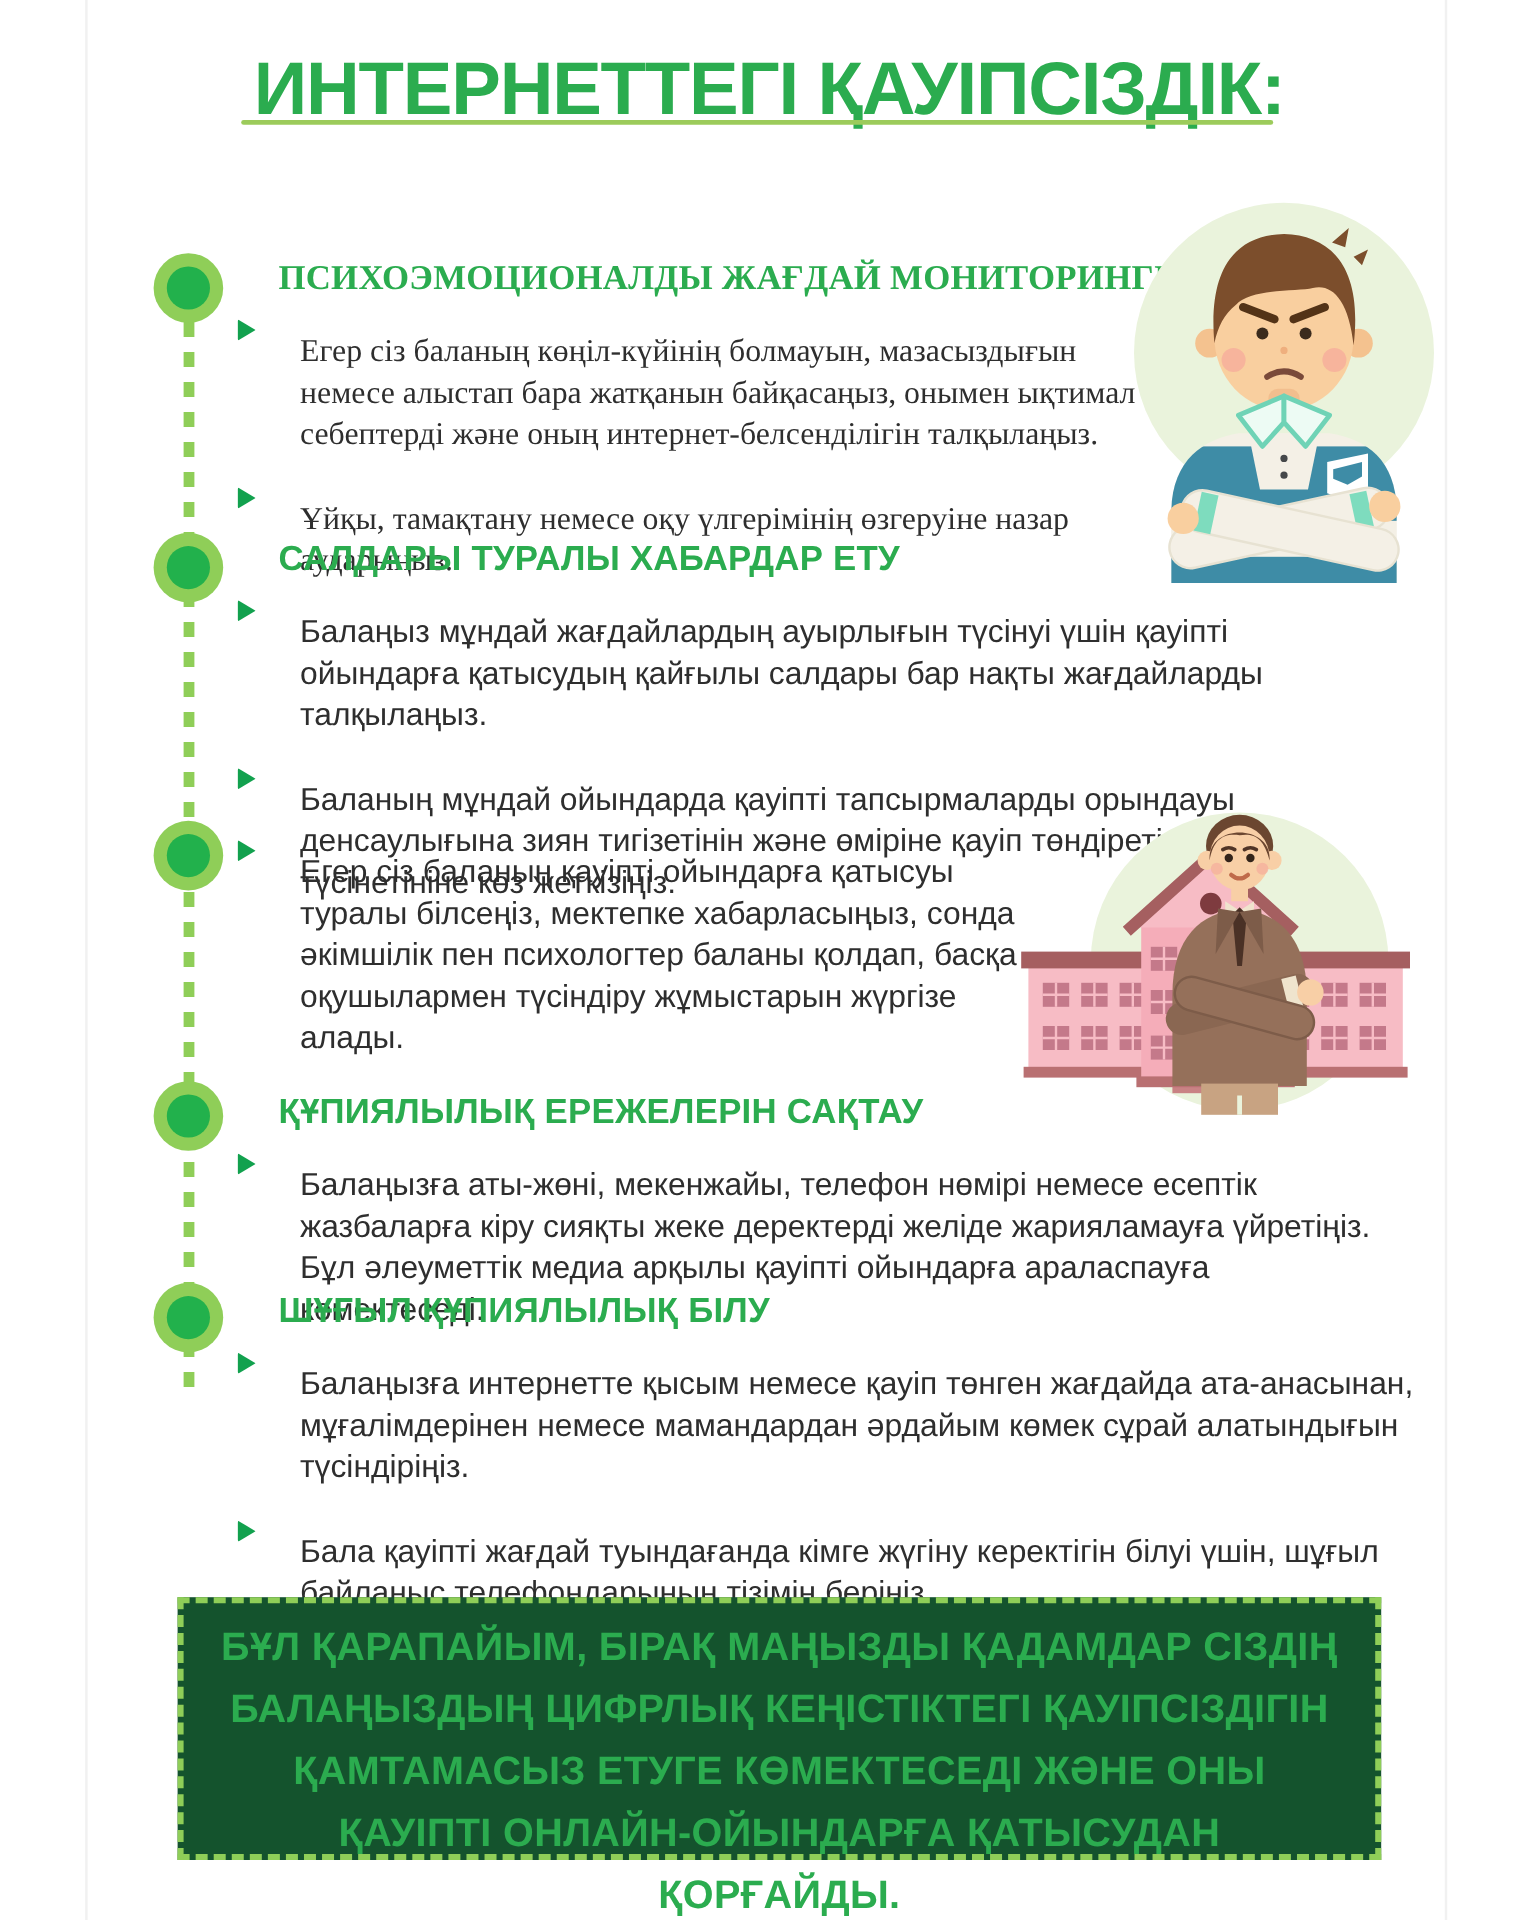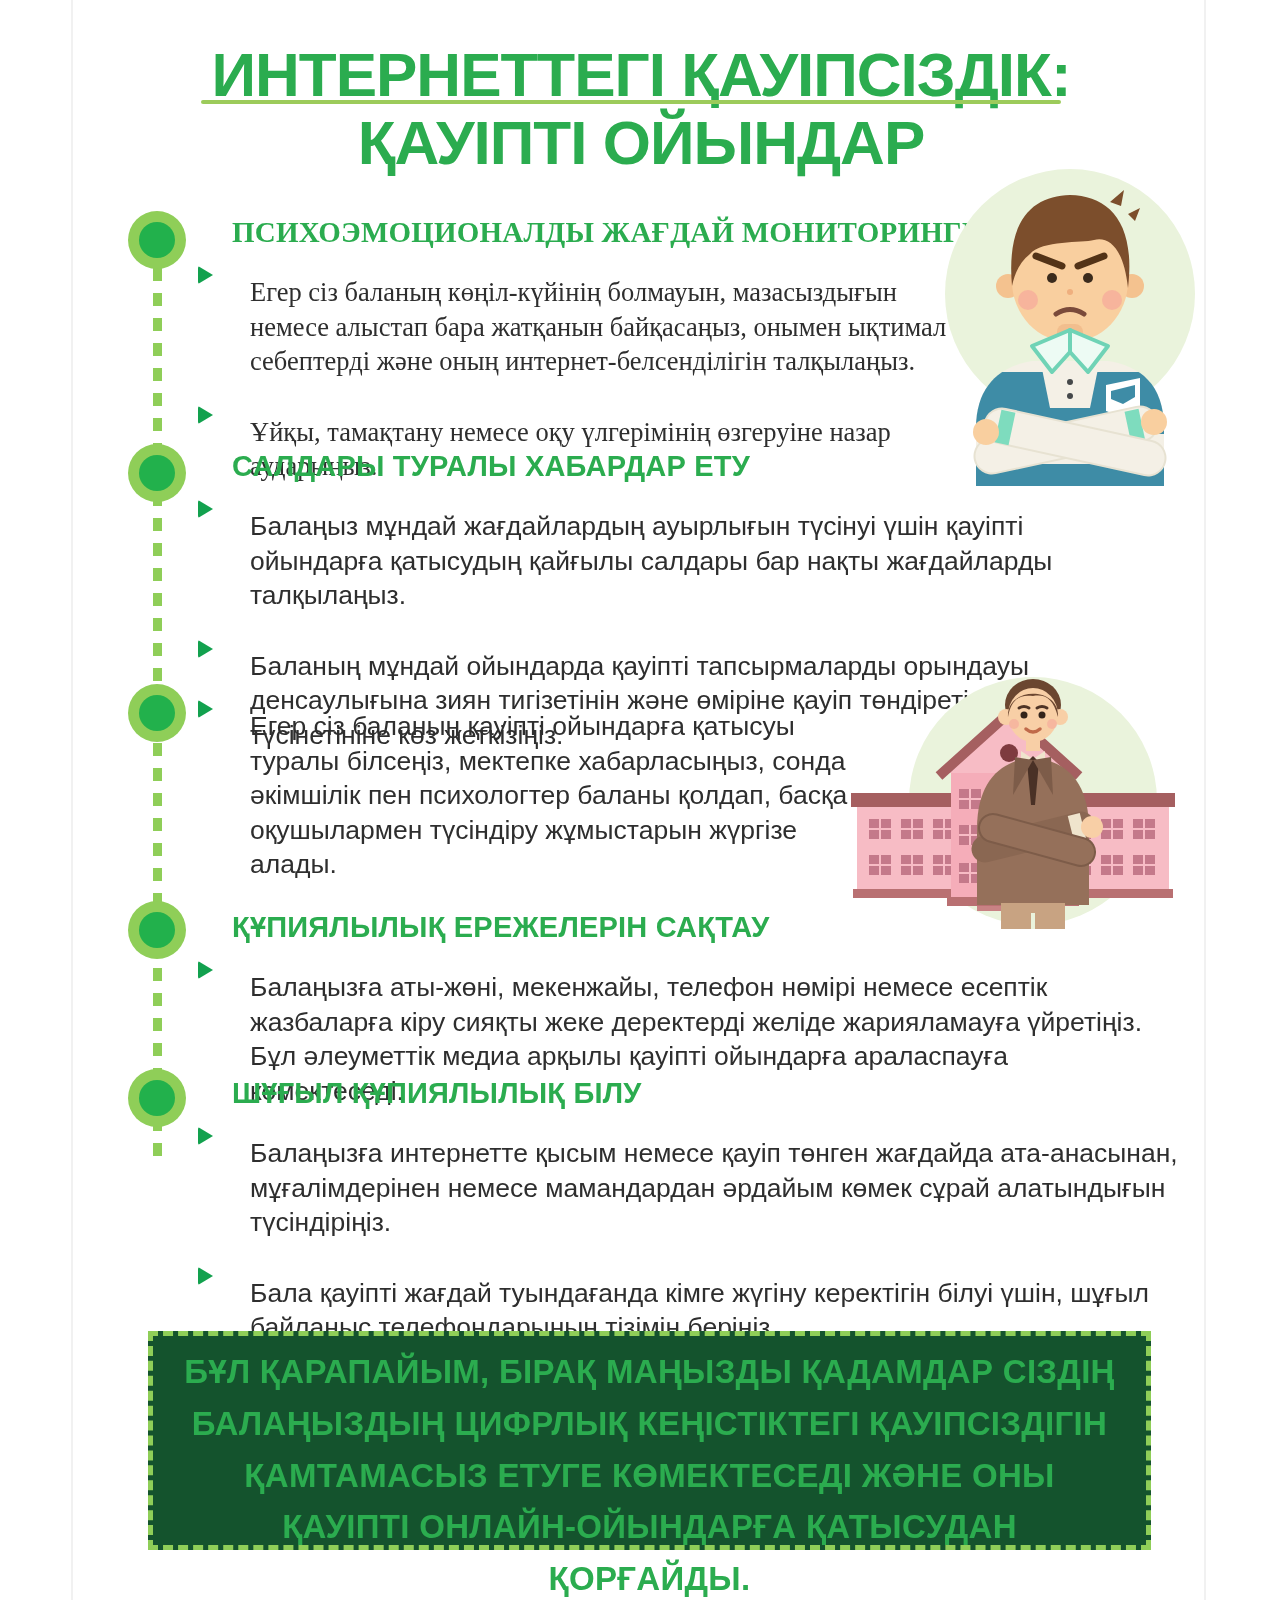--- a/index.html
+++ b/index.html
@@ -84,21 +84,20 @@
 </head>
 <body>
 
 <div class="poster">
 
   <div class="page-edge left"></div>
   <div class="page-edge right"></div>
 
   <h1 class="title l1">ИНТЕРНЕТТЕГІ ҚАУІПСІЗДІК:</h1>
   <div class="title-underline"></div>
-  <h1 class="title l2">ҚАУІПТІ ОЙЫНДАР</h1>
 
   <div class="timeline"></div>
   <div class="tdot" style="top:211px">
       <i></i>
     </div>
   <div class="tdot" style="top:444px">
       <i></i>
     </div>
   <div class="tdot" style="top:684px">
       <i></i>

